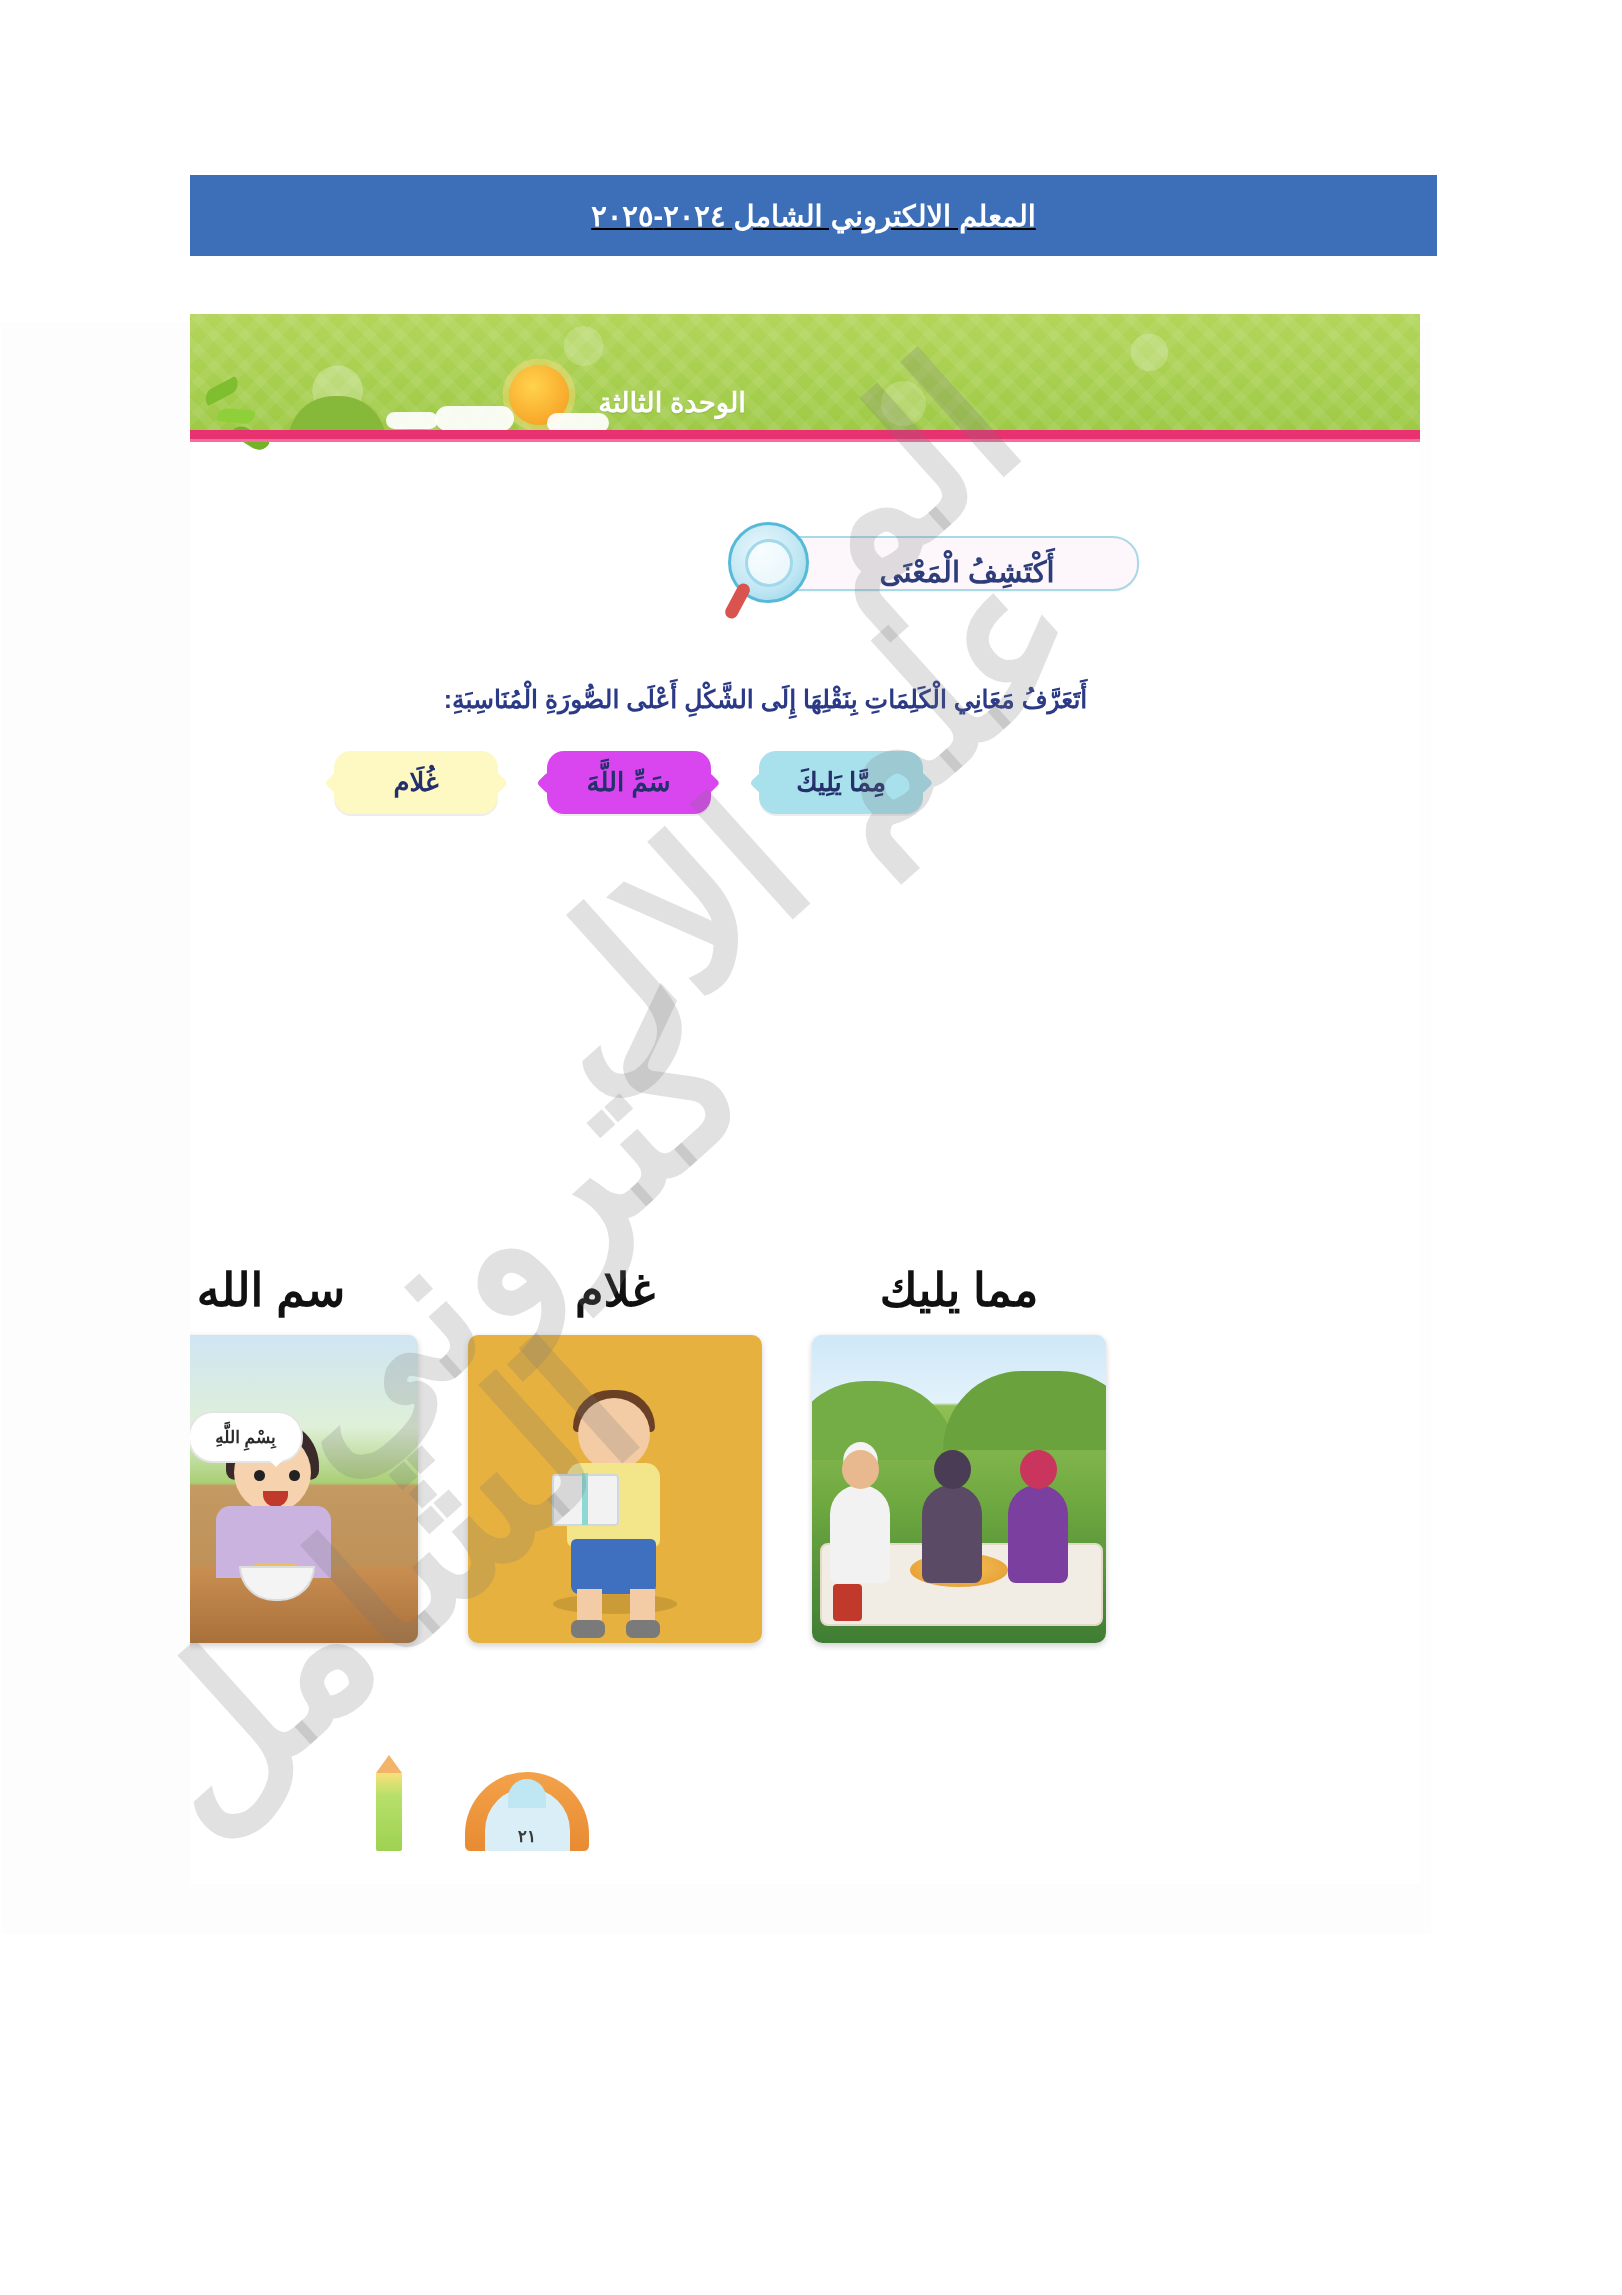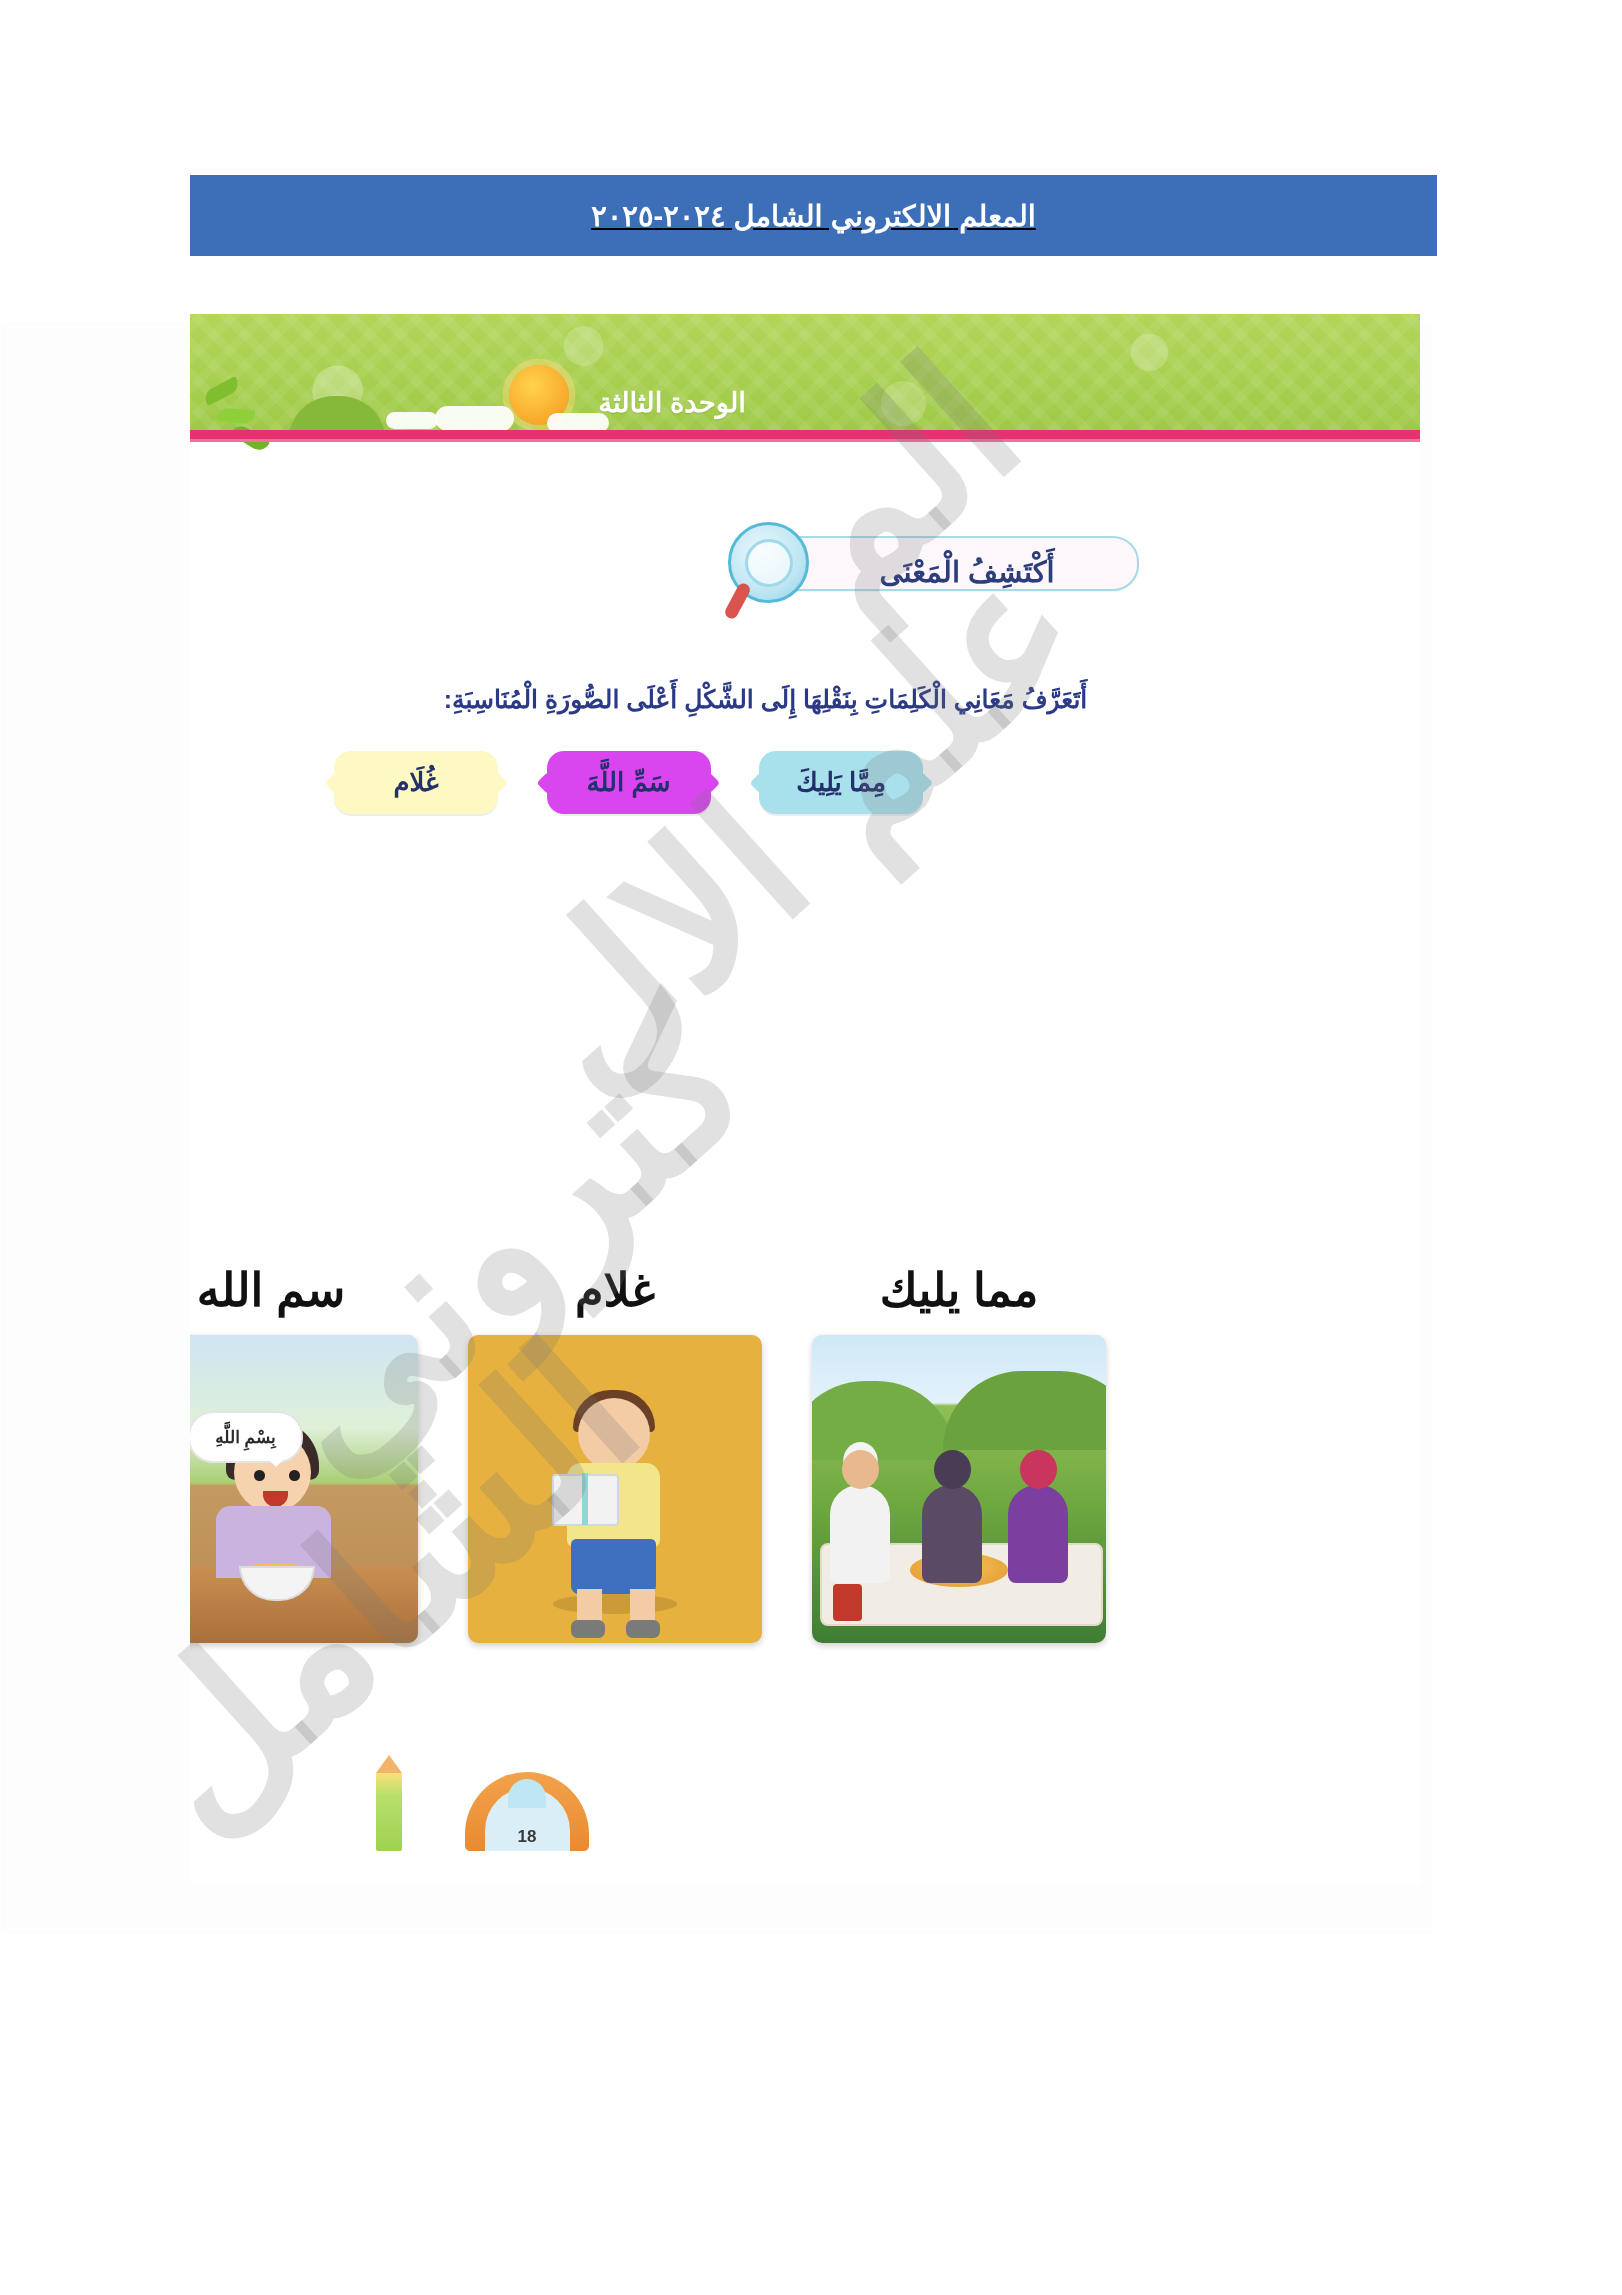--- a/index.html
+++ b/index.html
@@ -643,21 +643,21 @@
           </div>
         </div>
       </div>
 
     </div>
 
     <div class="footer-pencil"></div>
     <div class="footer-arch">
       <div class="mosque"></div>
       <div class="dome"></div>
-      <div class="page-num">18</div>
+      <div class="page-num">٢١</div>
     </div>
 
   </div>
 
   <div class="bottom-white"></div>
 
   <div class="watermark">
     <div class="wm-text wm1">الم</div>
     <div class="wm-text wm2">علم الال</div>
     <div class="wm-text wm3">كتروني</div>

